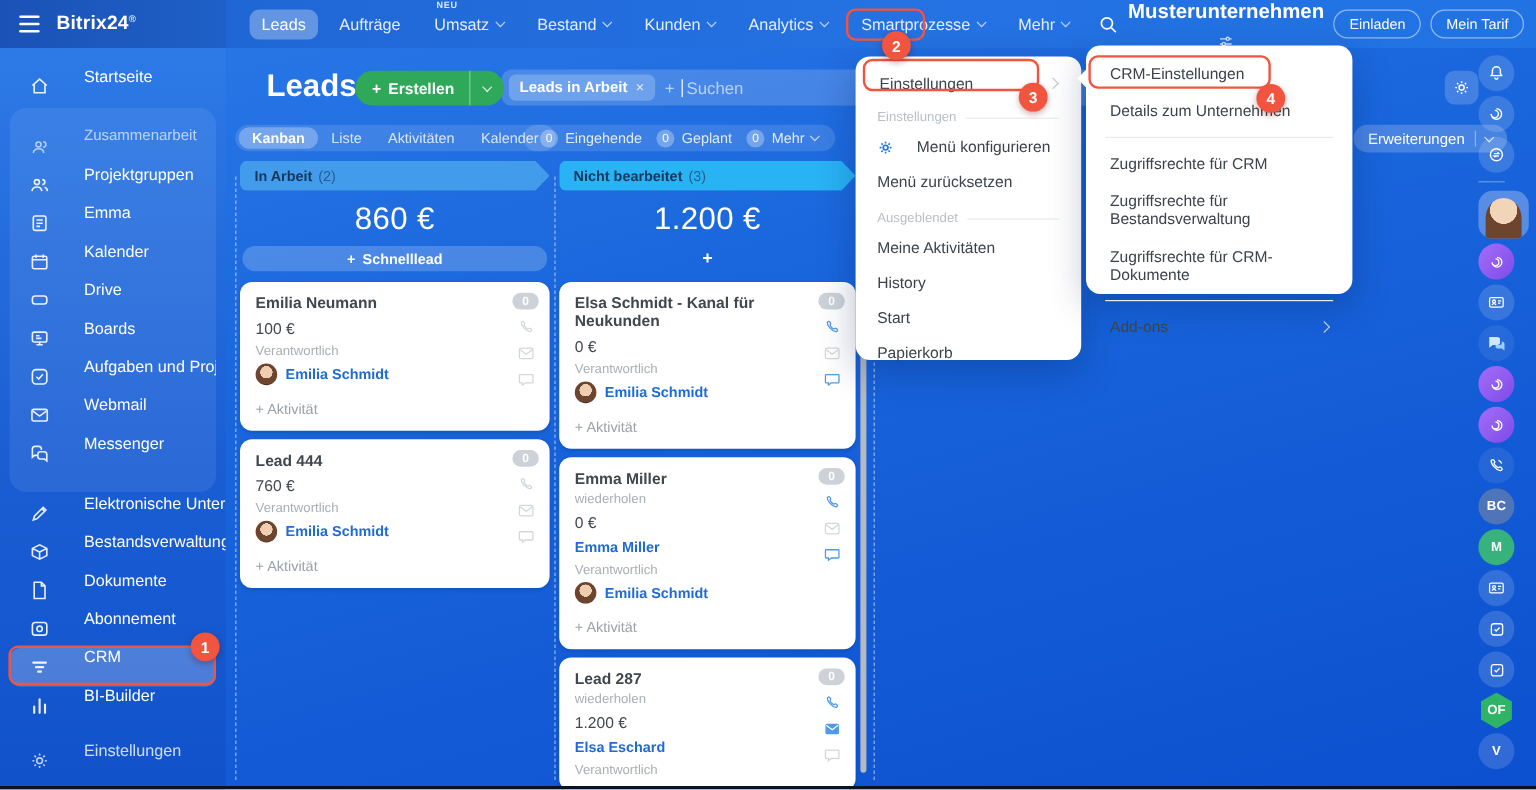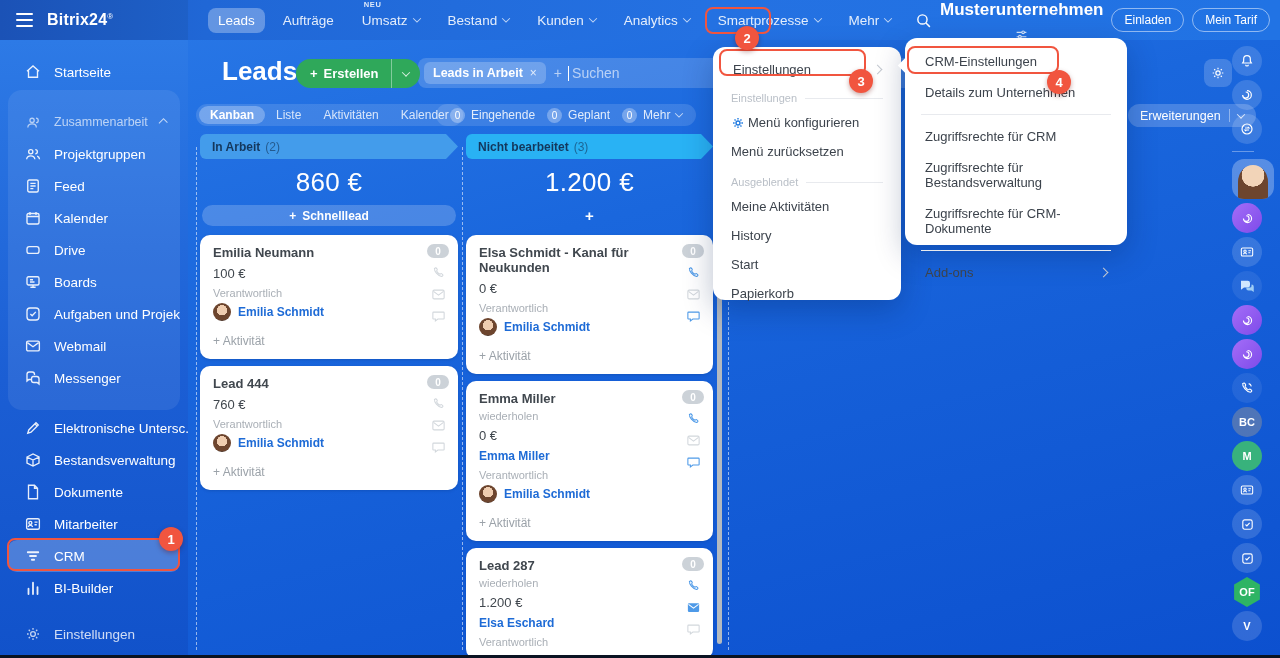--- a/index.html
+++ b/index.html
@@ -29,21 +29,21 @@
   .chev { width:6px; height:6px; border-right:1.5px solid currentColor; border-bottom:1.5px solid currentColor;
     transform:rotate(45deg) translate(-1px,-1px); opacity:.8; }
   .tb-right { display:flex; align-items:center; gap:8px; padding-right:10px; flex:0 0 auto; }
   .company { color:#fff; font-size:17px; font-weight:700; display:flex; align-items:center; gap:8px; cursor:pointer;flex-direction:column; }
   .tb-pill { color:#fff; font-size:12px; padding:4px 12px; border:1px solid rgba(255,255,255,.5);
     border-radius:13px; white-space:nowrap; cursor:pointer; }
 
   
   .sidebar { position:absolute; left:0; top:40px; width:188px; bottom:0; z-index:5;
     background:linear-gradient(180deg,#2d7ae6 0%,#1b5ed4 55%,#1152ca 100%); padding-top:16px; }
-  .sb-item { height:32px; display:flex; align-items:center; gap:12px; padding-left:24px;
+  .sb-item { height:32px; display:flex; gap:28px; padding-left:24px;
     color:#fff; font-size:13.5px; cursor:pointer; white-space:nowrap; overflow:hidden; }
   .sb-item .ic { width:18px; opacity:.9; }
   .sb-group { margin:2px 8px; padding:16px 0; background:rgba(255,255,255,.08); border-radius:14px; }
   .sb-group .sb-item { padding-left:16px; }
   .sb-dim { color:rgba(255,255,255,.66); font-size:12.5px; }
   .sb-dim .sb-chev { margin-left:auto; margin-right:14px; width:7px; height:7px;
     border-right:1.5px solid rgba(255,255,255,.7); border-bottom:1.5px solid rgba(255,255,255,.7);
     transform:rotate(-135deg); }
   .sb-crm { position:relative; margin:0 8px; padding-left:16px; background:rgba(255,255,255,.24); border-radius:9px; }
   .sb-settings { position:absolute; left:0; bottom:8px; width:100%; opacity:.8; }
@@ -139,21 +139,21 @@
     background:radial-gradient(circle at 50% 30%,#f2d4b8 0 40%,#6d452e 41% 100%); }
 
   
   .panel { position:absolute; background:#fff; border-radius:12px; z-index:30;
     box-shadow:0 10px 30px rgba(3,30,80,.28); }
   .panel-more { left:713px; top:47px; width:188px; height:253px; padding:8px 0 10px; }
   .pm-head { position:relative; margin:2px 10px 0; padding:5px 10px; display:flex; align-items:center;
     justify-content:space-between; font-size:13px; color:#3c434c; cursor:pointer; }
   .pm-label { display:flex; align-items:center; margin:10px 18px 4px; font-size:11px; color:#b9bfc7; }
   .pm-label .line { flex:1; height:1px; background:#e8eaee; margin-left:8px; }
-  .pm-item { display:flex; align-items:center; gap:3px; padding:7px 18px; font-size:13px; color:#3c434c; cursor:pointer; }
+  .pm-item { display:flex; align-items:center; gap:19px; padding:7px 18px; font-size:13px; color:#3c434c; cursor:pointer; }
   .chev-r { width:7px; height:7px; border-top:1.6px solid #c3c8d0; border-right:1.6px solid #c3c8d0;
     transform:rotate(45deg); flex:0 0 auto; }
   .panel-sub { left:905px; top:38px; width:222px; height:207px; padding:8px 0; }
   .notch { position:absolute; left:-5px; top:22px; width:11px; height:11px; background:#fff; transform:rotate(45deg); }
   .ps-item { display:flex; align-items:center; justify-content:space-between; padding:8px 20px;
     font-size:13px; color:#3c434c; cursor:pointer; }
   .ps-div { height:1px; background:#e8eaee; margin:6px 16px; }
 
   
   .anno-frame { position:absolute; border:2.5px solid #f1553f; border-radius:8px; z-index:40; pointer-events:none; }
@@ -261,21 +261,21 @@
           </span>
         <span class="sb-label">Projektgruppen</span>
       </div>
       <div class="sb-item">
         <span class="ic">
             <svg width="18" height="18" viewBox="0 0 24 24" fill="none" stroke="#fff" stroke-width="1.8">
               <rect x="5" y="4" width="14" height="16" rx="2"></rect>
               <path d="M8.5 8.5h7M8.5 12h7M8.5 15.5h4"></path>
             </svg>
           </span>
-        <span class="sb-label">Feed</span>
+        <span class="sb-label">Emma</span>
       </div>
       <div class="sb-item">
         <span class="ic">
             <svg width="18" height="18" viewBox="0 0 24 24" fill="none" stroke="#fff" stroke-width="1.8">
               <rect x="4" y="6" width="16" height="14" rx="2"></rect>
               <path d="M4 10h16M8 4v4M16 4v4"></path>
             </svg>
           </span>
         <span class="sb-label">Kalender</span>
       </div>
@@ -345,26 +345,25 @@
       <span class="ic">
           <svg width="18" height="18" viewBox="0 0 24 24" fill="none" stroke="#fff" stroke-width="1.8">
             <path d="M6 3h8l4 4v14H6V3zM14 3v4h4"></path>
           </svg>
         </span>
       <span class="sb-label">Dokumente</span>
     </div>
     <div class="sb-item">
       <span class="ic">
           <svg width="18" height="18" viewBox="0 0 24 24" fill="none" stroke="#fff" stroke-width="1.8">
-            <rect x="3.5" y="5" width="17" height="14" rx="2"></rect>
-            <circle cx="8.5" cy="10.5" r="2"></circle>
-            <path d="M5.5 16c.4-1.4 1.6-2.2 3-2.2s2.6.8 3 2.2M14 9.5h4M14 13h3"></path>
-          </svg>
-        </span>
-      <span class="sb-label">Mitarbeiter</span>
+            <rect x="4" y="5" width="16" height="14" rx="3"></rect>
+            <circle cx="12" cy="12" r="3"></circle>
+          </svg>
+        </span>
+      <span class="sb-label">Abonnement</span>
     </div>
     <div class="sb-item sb-crm">
       <span class="ic">
           <svg width="18" height="18" viewBox="0 0 24 24" fill="none" stroke="#fff" stroke-width="2.4" stroke-linecap="round">
             <path d="M5 7h14M8 12h8M10.5 17h3"></path>
           </svg>
         </span>
       <span class="sb-label">CRM</span>
     </div>
     <div class="sb-item">

